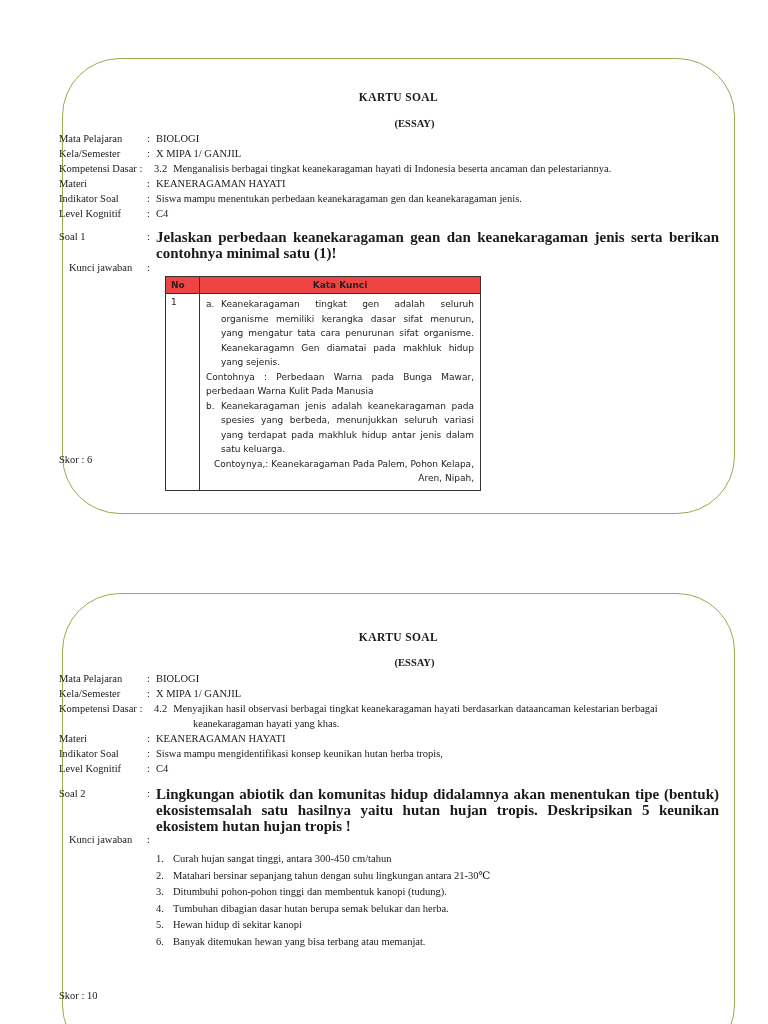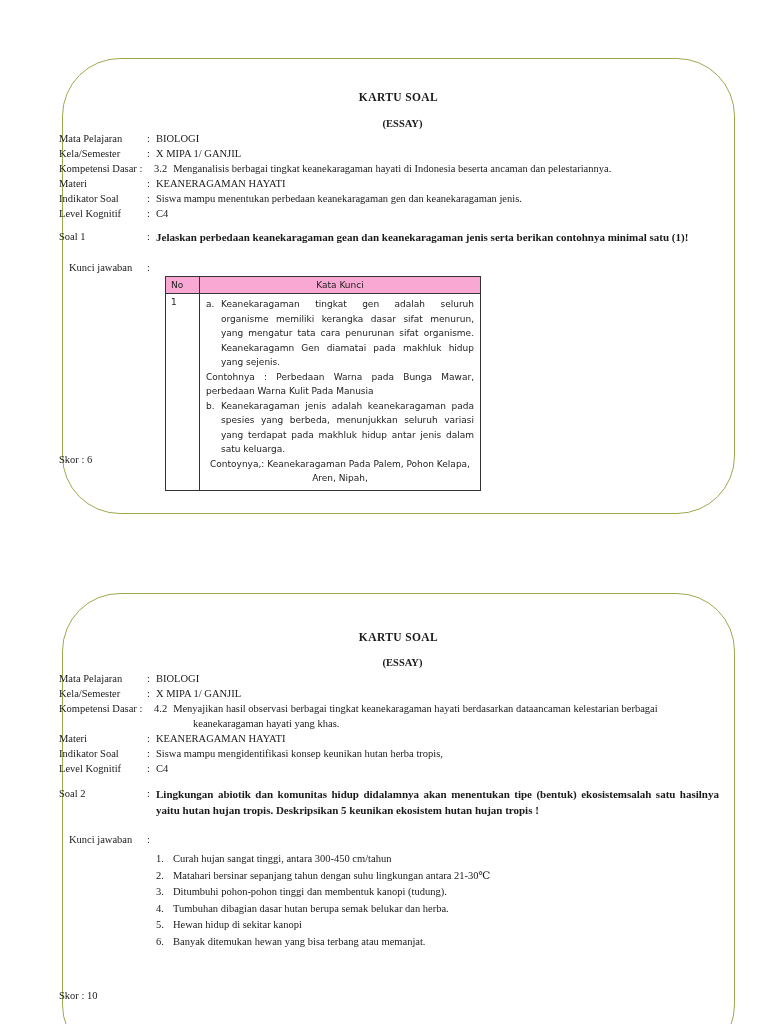--- a/index.html
+++ b/index.html
@@ -49,21 +49,21 @@
     position: absolute;
     left: 0;
     width: 100%;
     text-align: center;
     font-weight: bold;
     font-size: 11.5px;
     letter-spacing: 0.4px;
   }
   .doc-subtitle {
     position: absolute;
-    left: 4px;
+    left: 16px;
     width: 100%;
     text-align: center;
     font-weight: bold;
     font-size: 10.5px;
   }
 
   
   .meta {
     position: absolute;
     left: 0px;
@@ -136,21 +136,21 @@
     position: absolute;
     left: 88px;
     top: 0;
   }
   .soal-text {
     display: block;
     margin-left: 97px;
     font-weight: bold;
     text-align: justify;
     text-justify: inter-word;
-    font-size: 11px;
+    font-size: 15px;
     line-height: 16px;
   }
 
   .kunci {
     position: absolute;
     left: 0;
     font-size: 10.5px;
   }
   .kunci-label { position: absolute; left: 10px; top: 0; }
   .kunci-colon { position: absolute; left: 88px; top: 0; }
@@ -161,22 +161,22 @@
     border-collapse: collapse;
     table-layout: fixed;
     font-family: "DejaVu Sans", "Liberation Sans", sans-serif;
   }
   .ans-table td, .ans-table th {
     border: 1px solid #333333;
     vertical-align: top;
     padding: 0;
   }
   .ans-table thead th {
-    background: #f9a8d4;
-    font-weight: normal;
+    background: #ef4444;
+    font-weight: bold;
     font-size: 9px;
     color: #222222;
     height: 16px;
     line-height: 16px;
     text-align: center;
   }
   .ans-table thead th.col-no { width: 28px; text-align: left; padding-left: 5px; }
   .ans-table tbody td.cell-no {
     width: 28px;
     font-size: 9px;
@@ -199,21 +199,21 @@
   .kk-item .kk-mark {
     position: absolute;
     left: 0;
     top: 0;
   }
   .kk-plain {
     display: block;
     text-align: justify;
     text-justify: inter-word;
   }
-  .kk-plain-last { text-align: center; }
+  .kk-plain-last { text-align: right; }
 
   
   .ans-list {
     position: absolute;
     font-size: 10.5px;
     line-height: 16.5px;
     margin: 0;
     padding: 0;
     list-style: none;
   }

